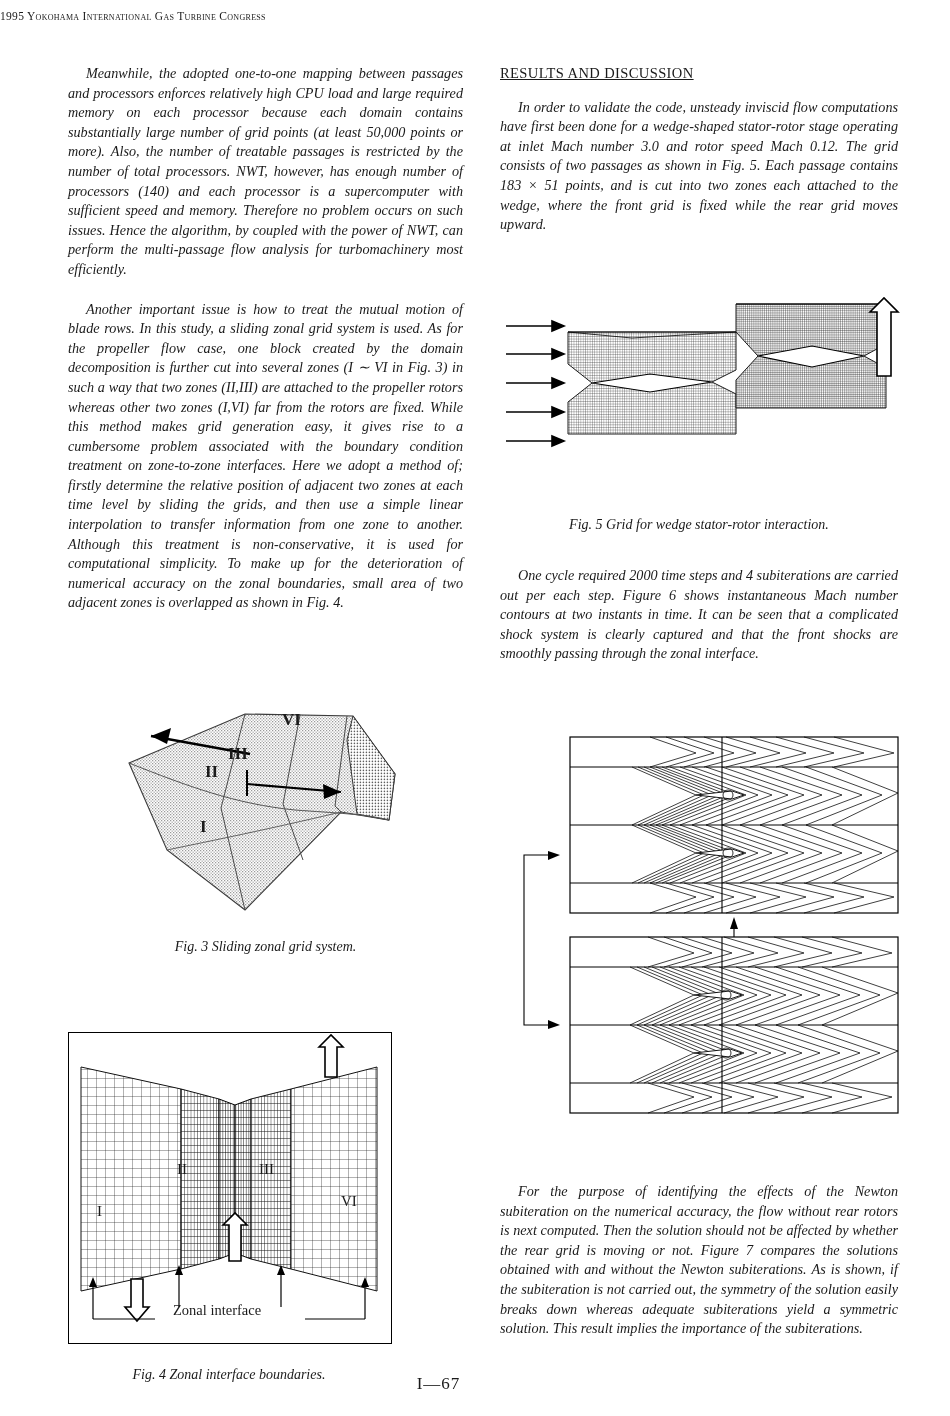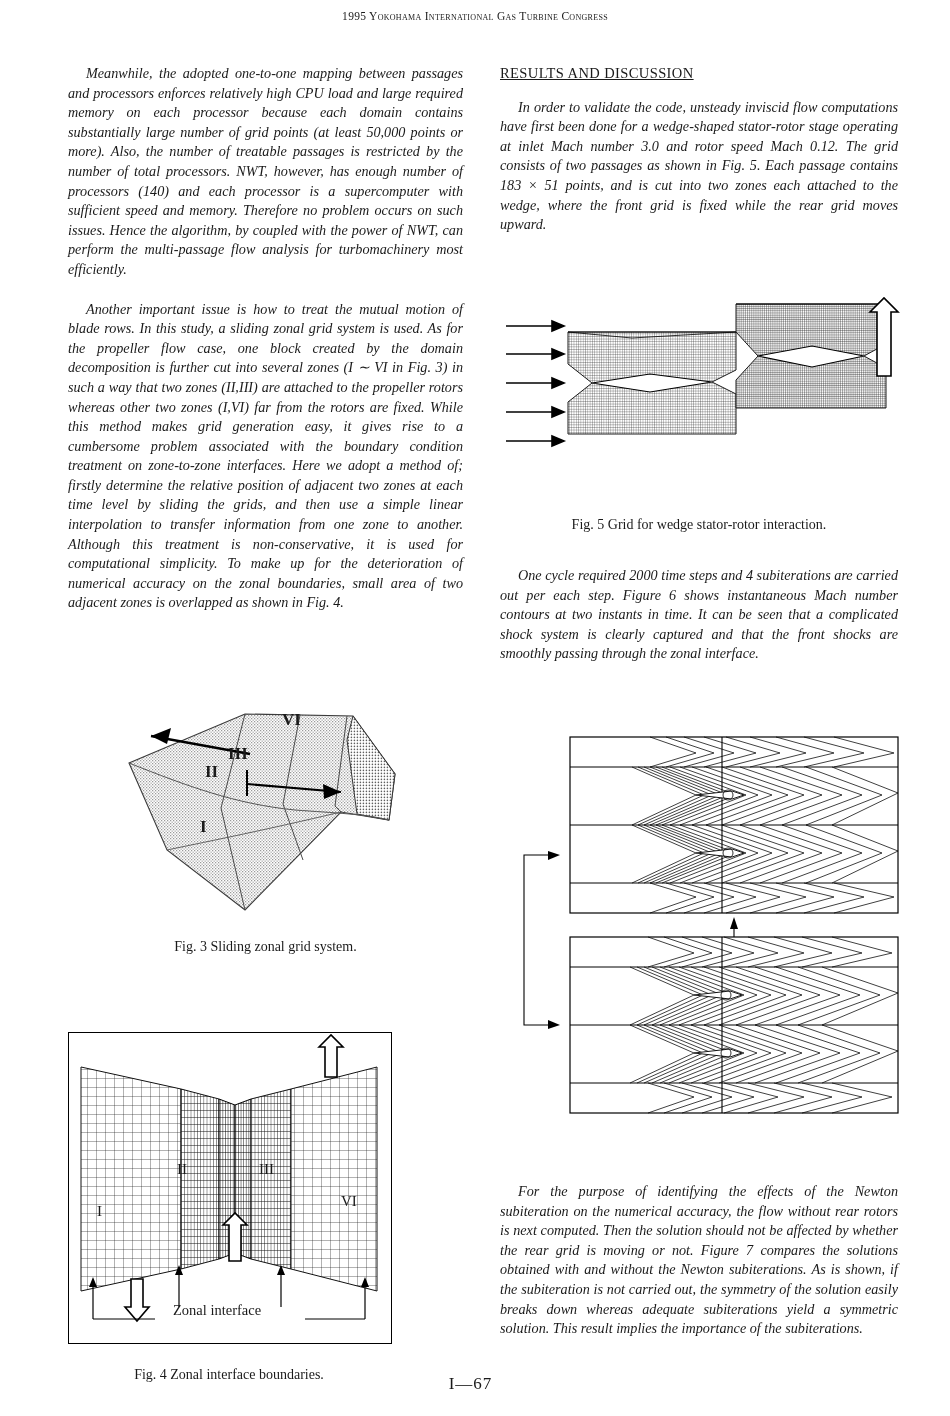--- a/index.html
+++ b/index.html
@@ -19,21 +19,20 @@
     position: absolute;
     top: 0; left: 0;
     width: 950px;
     height: 1416px;
   }
   .running-head {
     position: absolute;
     top: 10px;
     left: 0;
     width: 950px;
-    text-align: center;
     font-size: 11.5px;
     letter-spacing: 0.3px;
     font-variant: small-caps;
   }
   .col-left {
     position: absolute;
     top: 64px;
     left: 68px;
     width: 395px;
   }
@@ -69,20 +68,21 @@
     text-decoration: underline;
     text-underline-offset: 2.5px;
   }
   .gap-sm { height: 14px; }
   .gap-md { height: 20px; }
   .caption {
     font-size: 14px;
     text-align: center;
     margin: 0;
     line-height: 18px;
+    font-style: italic;
   }
 
   
   .fig5-wrap {
     position: absolute;
     left: 500px;
     top: 284px;
     width: 400px;
     height: 200px;
   }
@@ -135,21 +135,20 @@
   }
 
   .footer-page {
     position: absolute;
     bottom: 22px;
     left: 0;
     width: 877px;
     text-align: center;
     font-size: 17px;
     letter-spacing: 1px;
-    padding-left: 32px;
   }
 
   svg { display: block; }
 </style>
 </head>
 <body>
 
 <div class="page">
 
   <div class="running-head">1995 Yokohama International Gas Turbine Congress</div>

